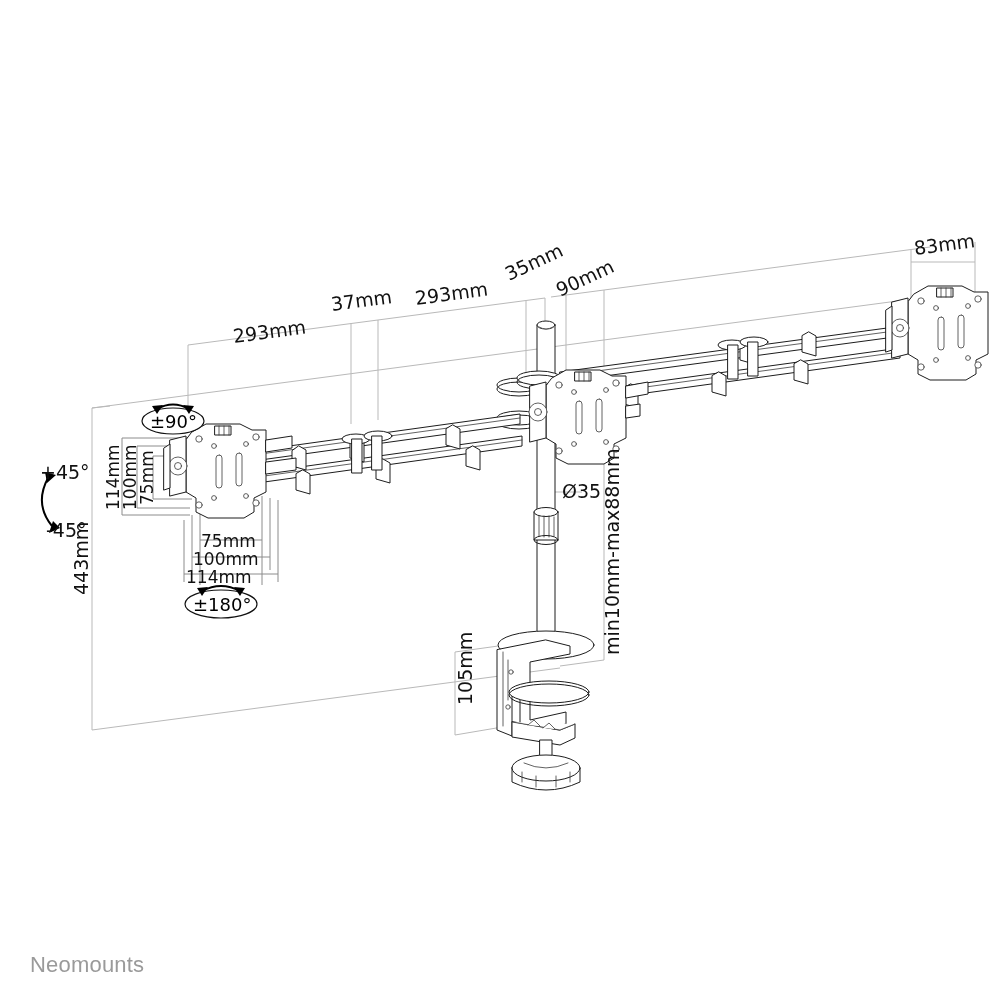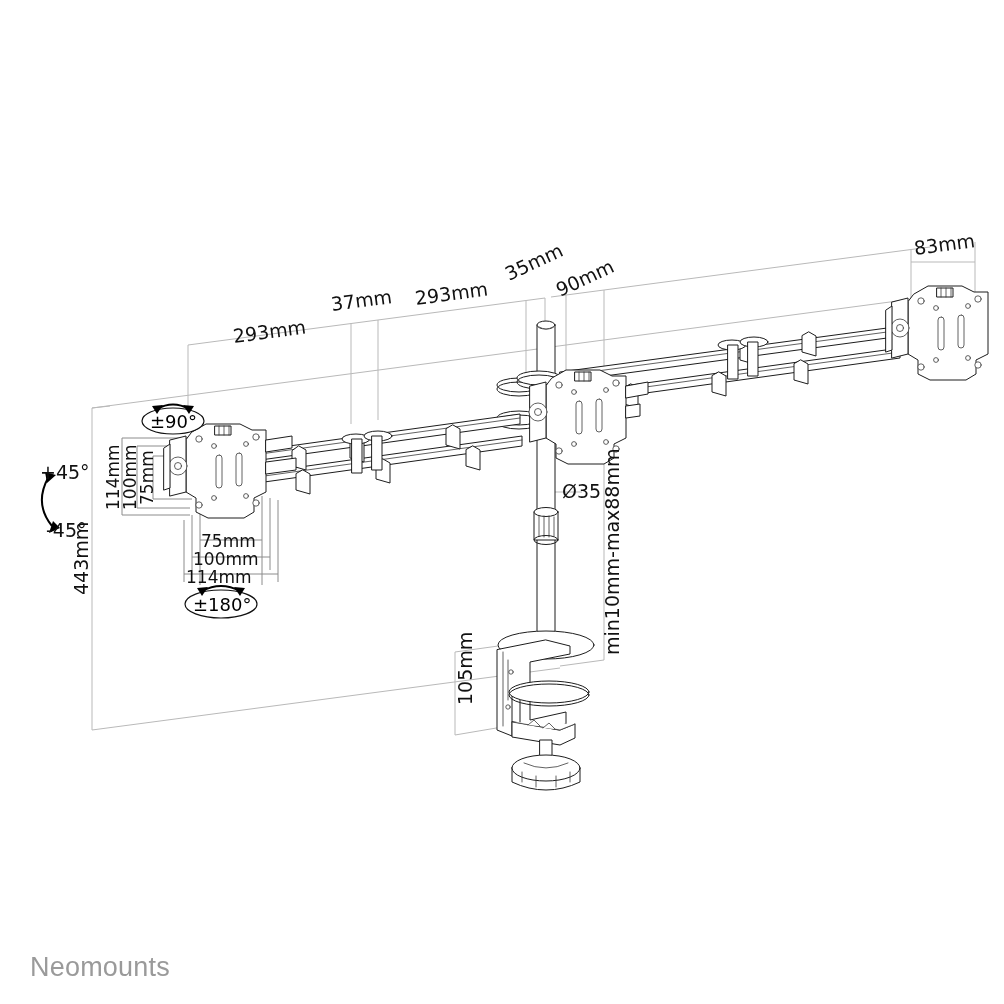--- a/index.html
+++ b/index.html
@@ -85,21 +85,21 @@
     stroke: #000000;
     stroke-width: 2;
     fill: none;
   }
   .arrow-fill { fill: #000000; }
   .brand {
     position: absolute;
     left: 30px;
     top: 952px;
     font-family: "Liberation Sans", sans-serif;
-    font-size: 27px;
+    font-size: 22px;
     letter-spacing: 0.2px;
     color: #9a9a9a;
     font-weight: 400;
   }
 </style>
 </head>
 <body>
 
 <div id="stage">
 

